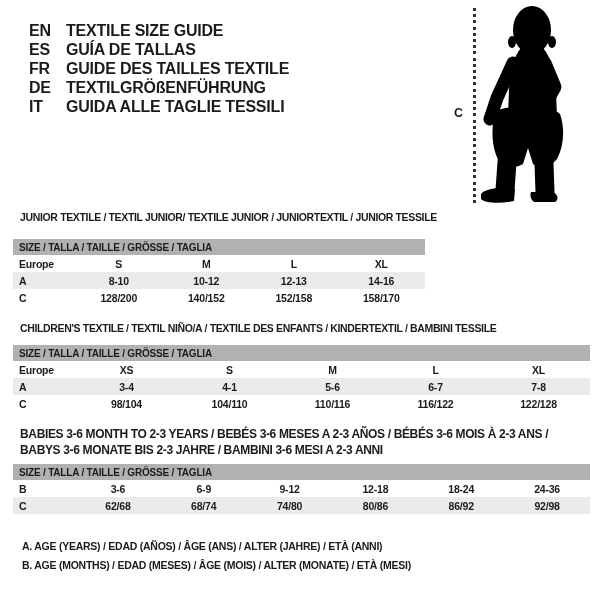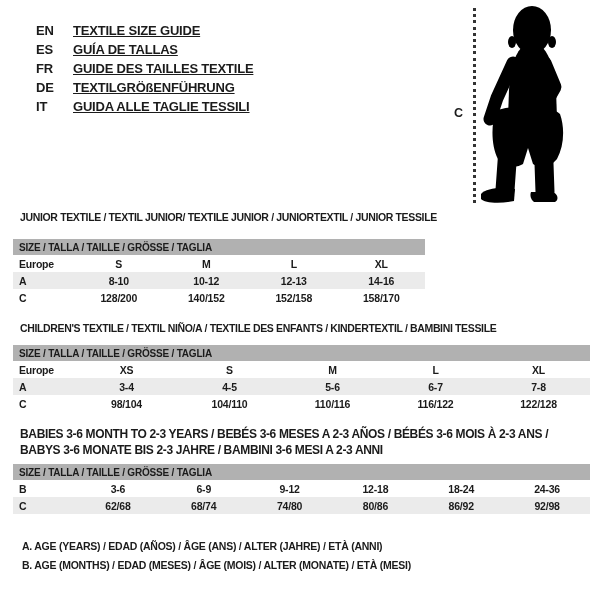--- a/index.html
+++ b/index.html
@@ -4,24 +4,24 @@
 <style>
   html,body{margin:0;padding:0;}
   body{
     width:600px;height:600px;position:relative;background:#ffffff;
     font-family:"Liberation Sans",sans-serif;color:#1b1b1b;
     font-weight:bold;overflow:hidden;
   }
   .abs{position:absolute;}
 
   
-  .lang-block{top:21px;left:36px;font-size:13px;line-height:19px;letter-spacing:-0.2px;}
+  .lang-block{top:21px;left:29px;font-size:16px;line-height:19px;letter-spacing:-0.2px;}
   .lang-row{display:flex;}
   .lang-code{width:37px;}
-  .lang-text{white-space:nowrap;text-decoration:underline;}
+  .lang-text{white-space:nowrap;}
 
   
   .measure-line{left:473px;top:8px;width:2.5px;height:197px;
     background:repeating-linear-gradient(to bottom,#333 0 3px,transparent 3px 6.2px);}
   .measure-label{left:454px;top:106px;font-size:12.5px;}
   .baby-svg{left:473px;top:0px;}
 
   
   .sec-title{font-size:10.5px;letter-spacing:-0.35px;white-space:nowrap;}
   .sec-title-2line{font-size:12px;letter-spacing:-0.35px;line-height:16px;white-space:nowrap;}
@@ -146,21 +146,21 @@
       <td class="row-label">Europe</td>
       <td>XS</td>
       <td>S</td>
       <td>M</td>
       <td>L</td>
       <td>XL</td>
     </tr>
     <tr>
       <td class="row-label">A</td>
       <td>3-4</td>
-      <td>4-5</td>
+      <td>4-1</td>
       <td>5-6</td>
       <td>6-7</td>
       <td>7-8</td>
     </tr>
     <tr>
       <td class="row-label">C</td>
       <td>98/104</td>
       <td>104/110</td>
       <td>110/116</td>
       <td>116/122</td>

